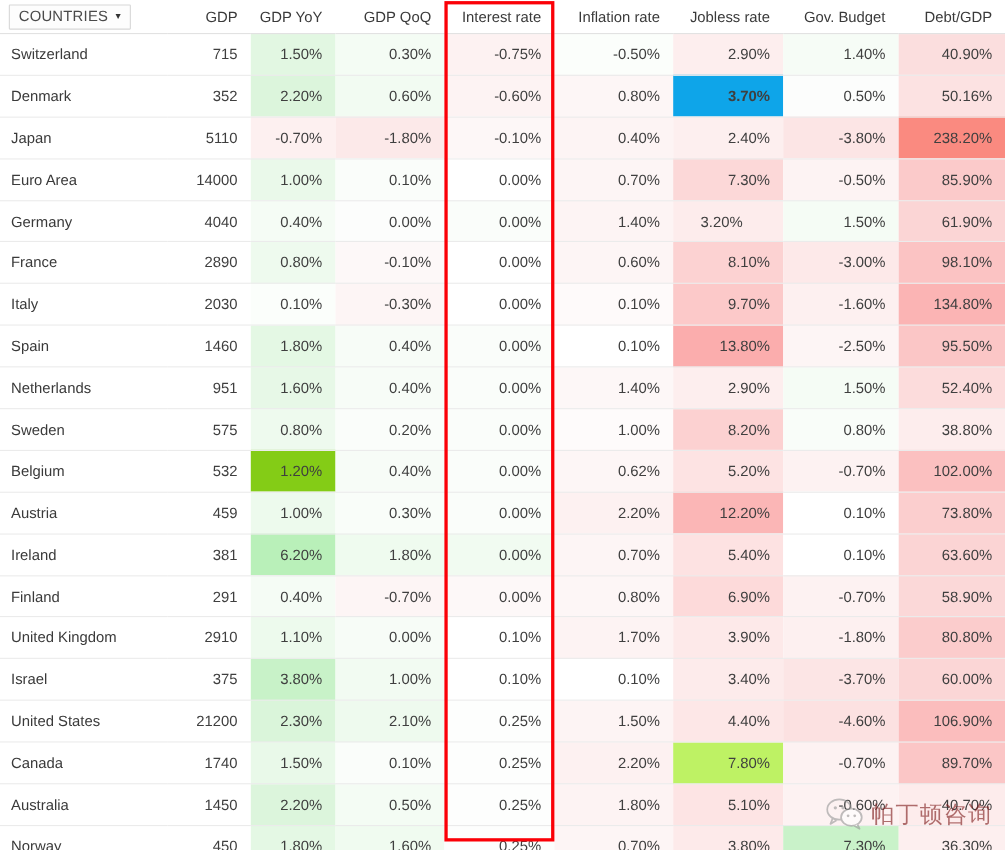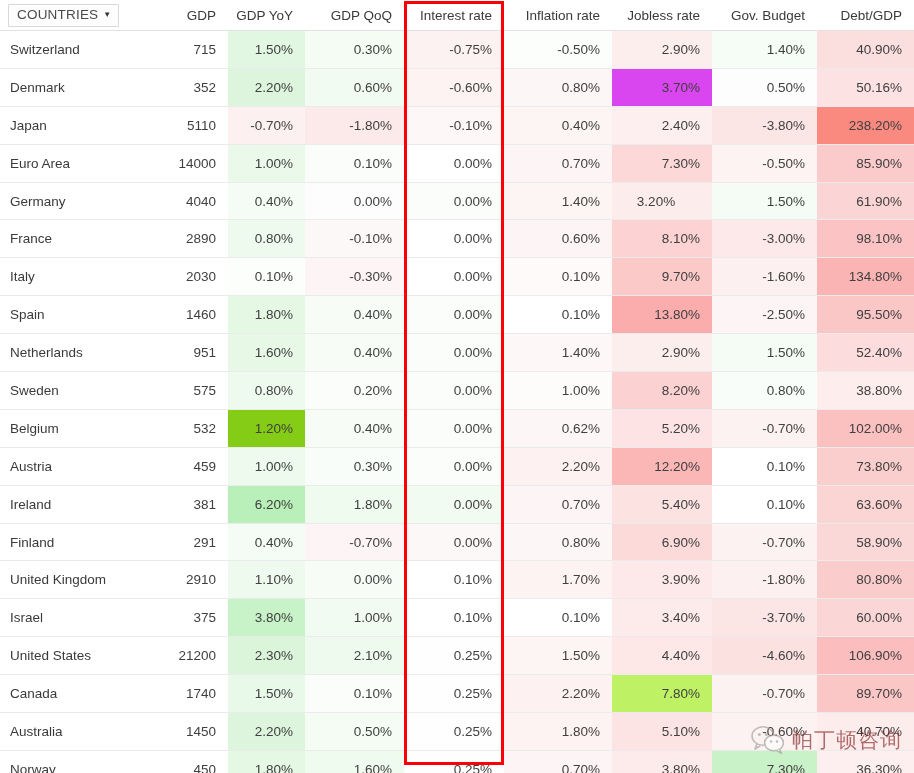--- a/index.html
+++ b/index.html
@@ -169,21 +169,21 @@
           <td style="background-color: rgb(246, 252, 246);">1.40%</td>
           <td style="background-color: rgb(251, 222, 222);">40.90%</td>
         </tr>
         <tr>
           <td class="cell-country">Denmark</td>
           <td>352</td>
           <td style="background-color: rgb(220, 245, 220);">2.20%</td>
           <td style="background-color: rgb(242, 251, 242);">0.60%</td>
           <td style="background-color: rgb(253, 243, 243);">-0.60%</td>
           <td style="background-color: rgb(253, 246, 246);">0.80%</td>
-          <td style="background-color: #d946ef;">3.70%</td>
+          <td style="background-color: #0ea5e9; font-weight: bold;">3.70%</td>
           <td style="background-color: rgb(252, 253, 252);">0.50%</td>
           <td style="background-color: rgb(252, 226, 226);">50.16%</td>
         </tr>
         <tr>
           <td class="cell-country">Japan</td>
           <td>5110</td>
           <td style="background-color: rgb(253, 240, 240);">-0.70%</td>
           <td style="background-color: rgb(252, 233, 233);">-1.80%</td>
           <td style="background-color: rgb(253, 247, 247);">-0.10%</td>
           <td style="background-color: rgb(253, 244, 244);">0.40%</td>

